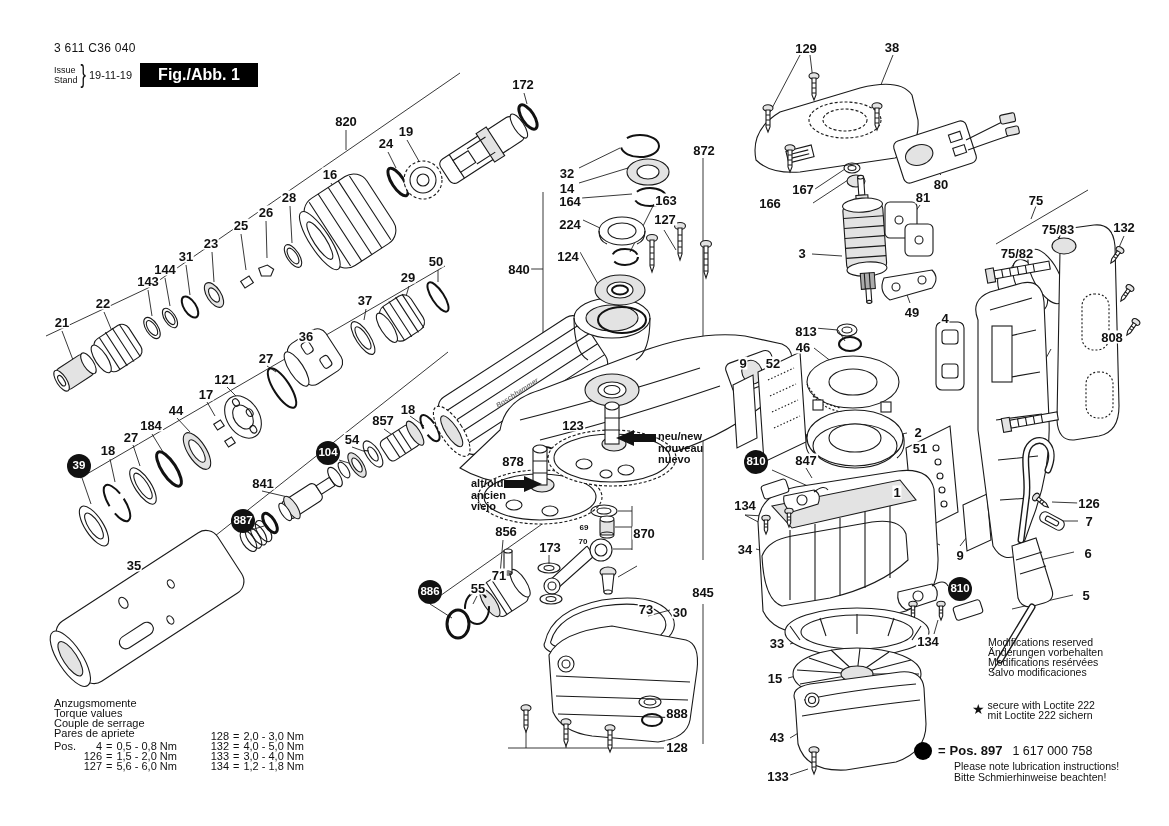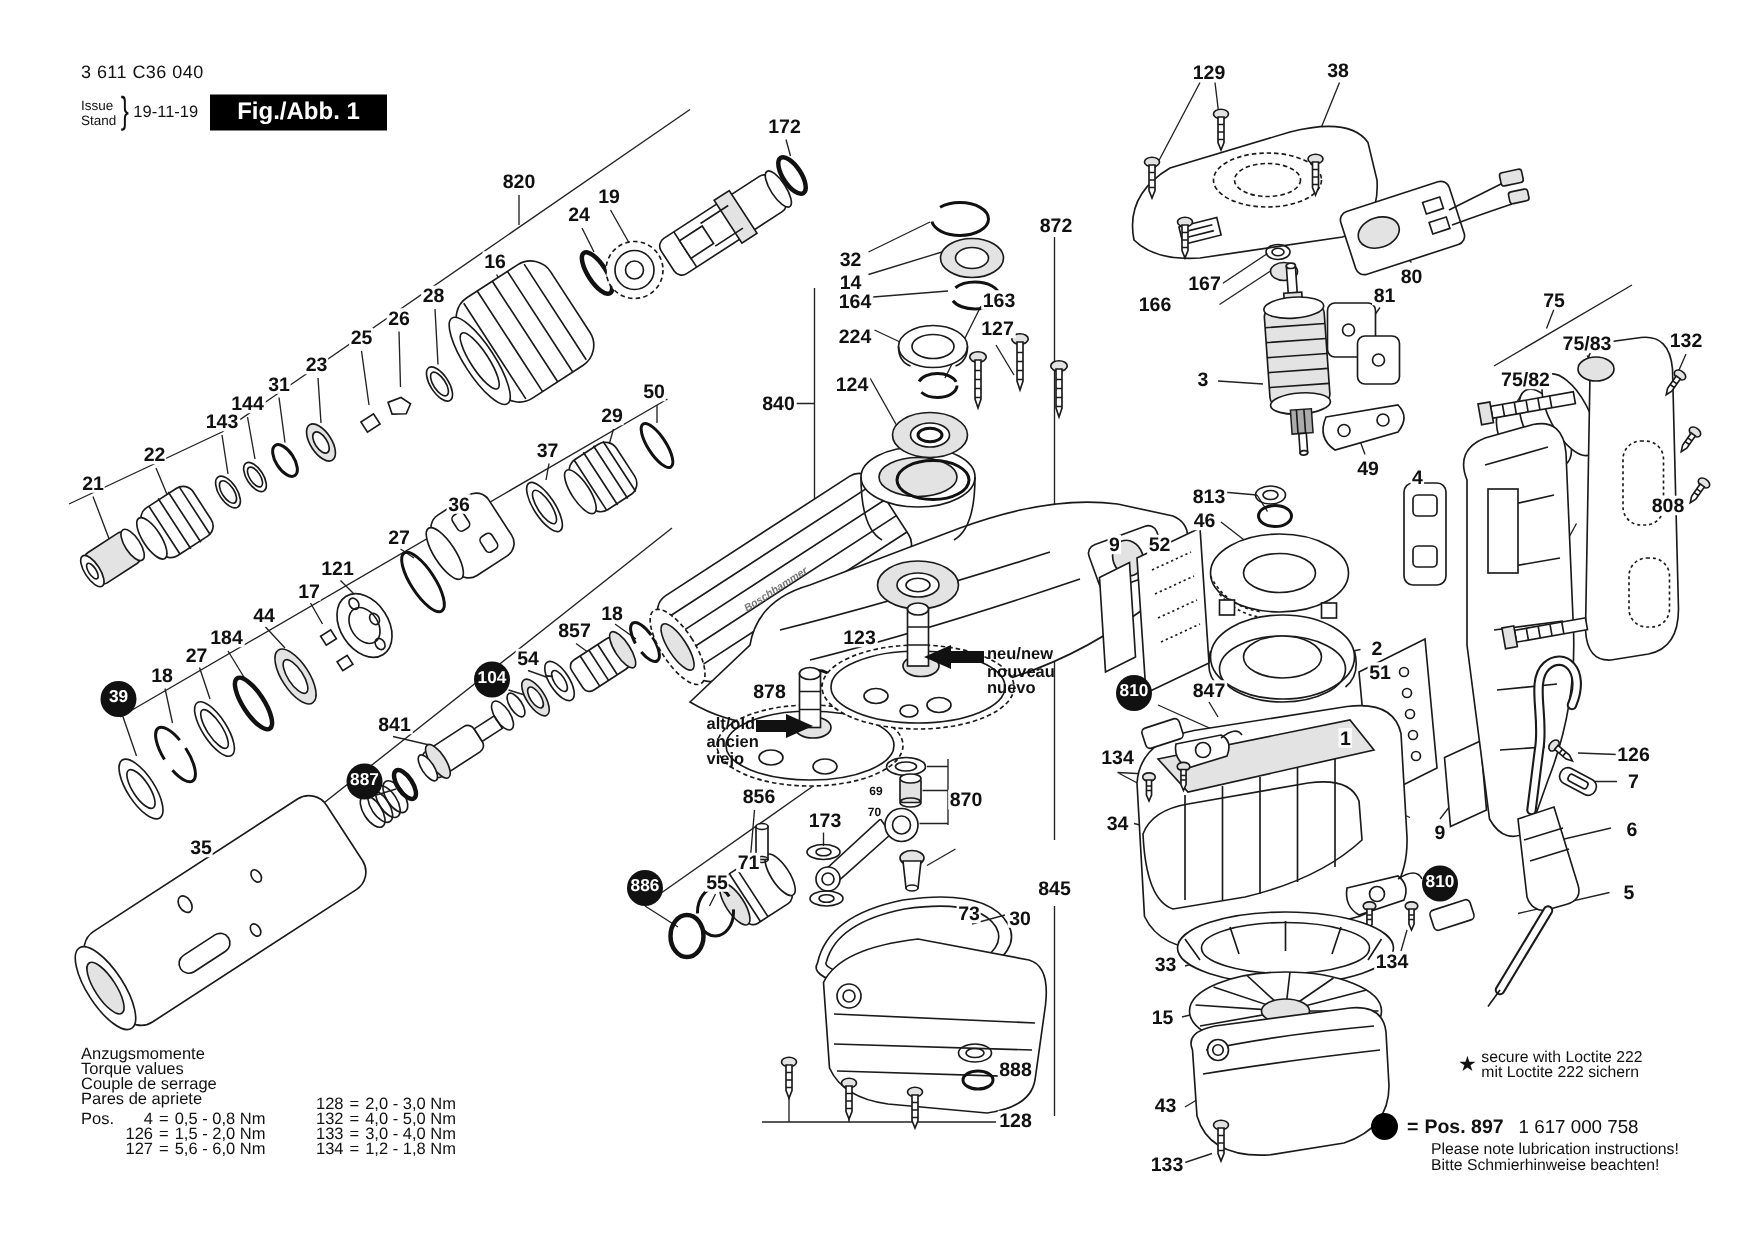--- a/index.html
+++ b/index.html
@@ -671,20 +671,26 @@
           <span>3,0 -  4,0 Nm</span>
         </div>
     <div class="tq-row">
           <span class="tq-pos">134</span>
           <span class="tq-eq">=</span>
           <span>1,2 -  1,8 Nm</span>
         </div>
   </div>
 </div>
 
+<div id="notes-mod">
+  <div>Modifications reserved</div>
+  <div>Änderungen vorbehalten</div>
+  <div>Modifications resérvées</div>
+  <div>Salvo modificaciones</div>
+</div>
 <div id="notes-loctite">
   <span class="star">★</span>
   <div>
     <div>secure with Loctite 222</div>
     <div>mit Loctite 222 sichern</div>
   </div>
 </div>
 <div id="notes-lub">
   <div class="lub-top">
     <span class="bullet"></span>

